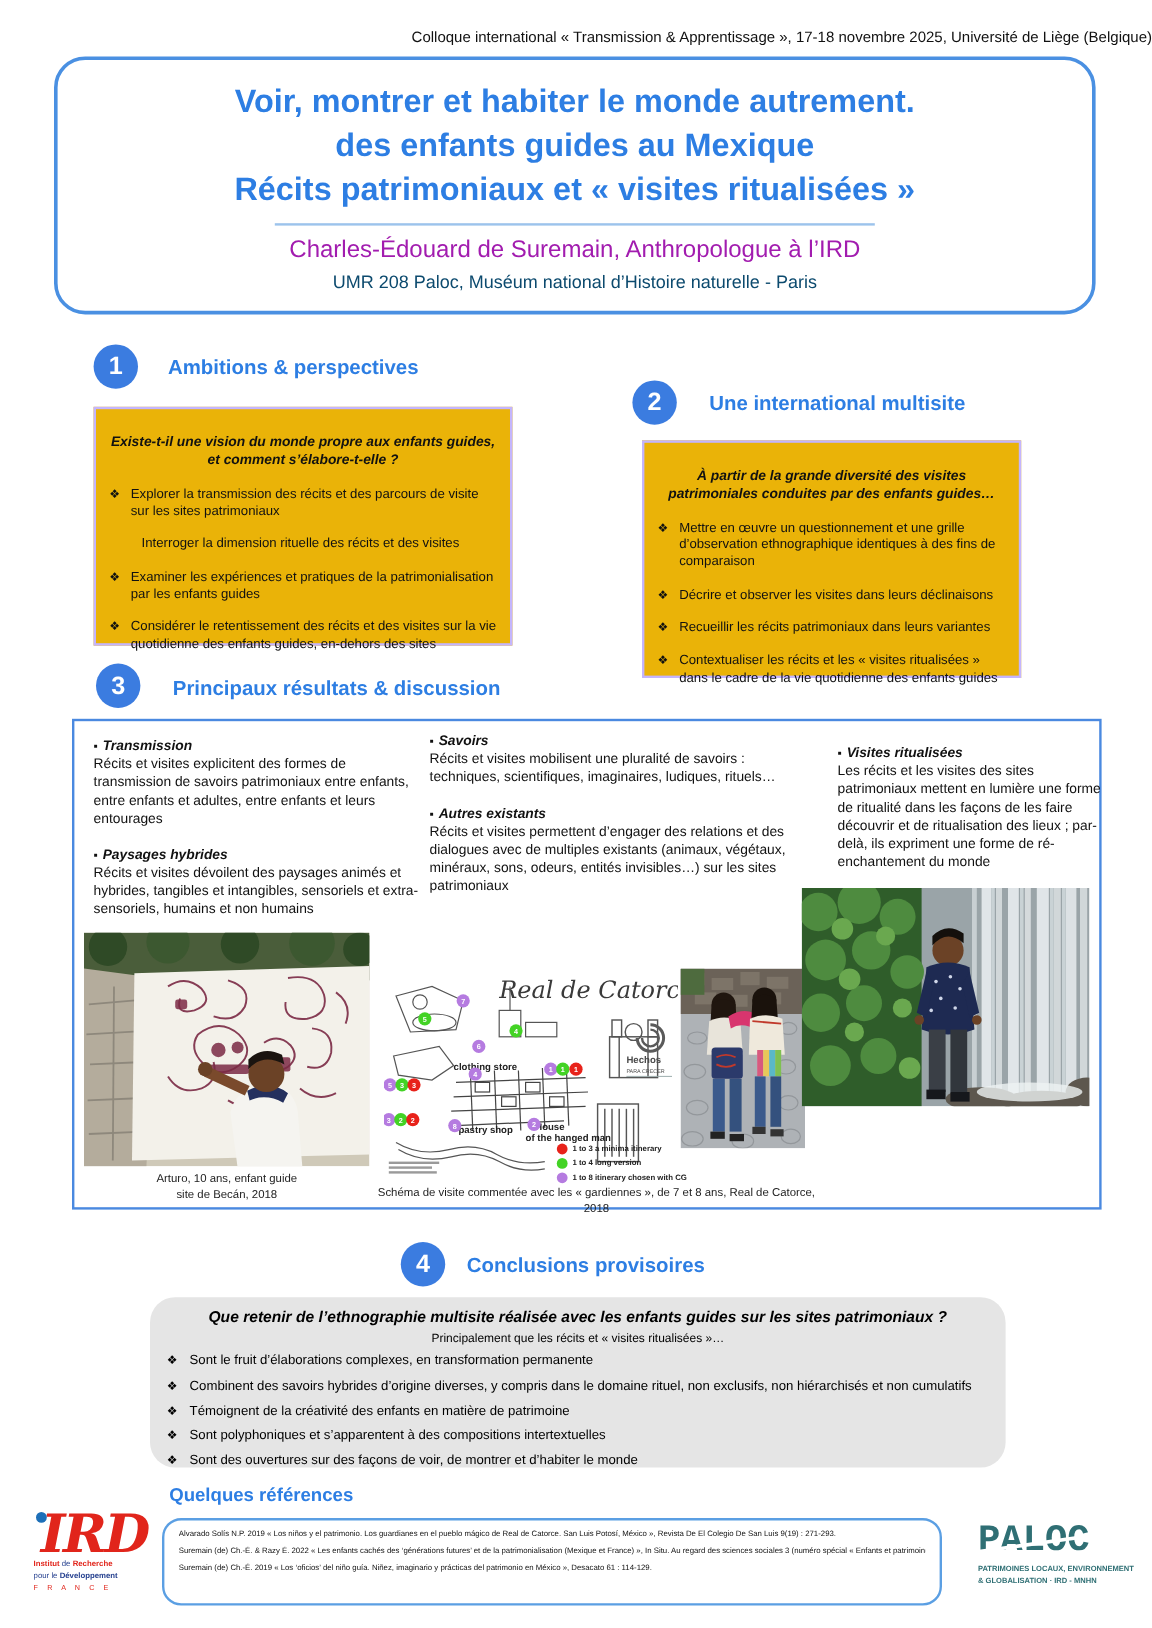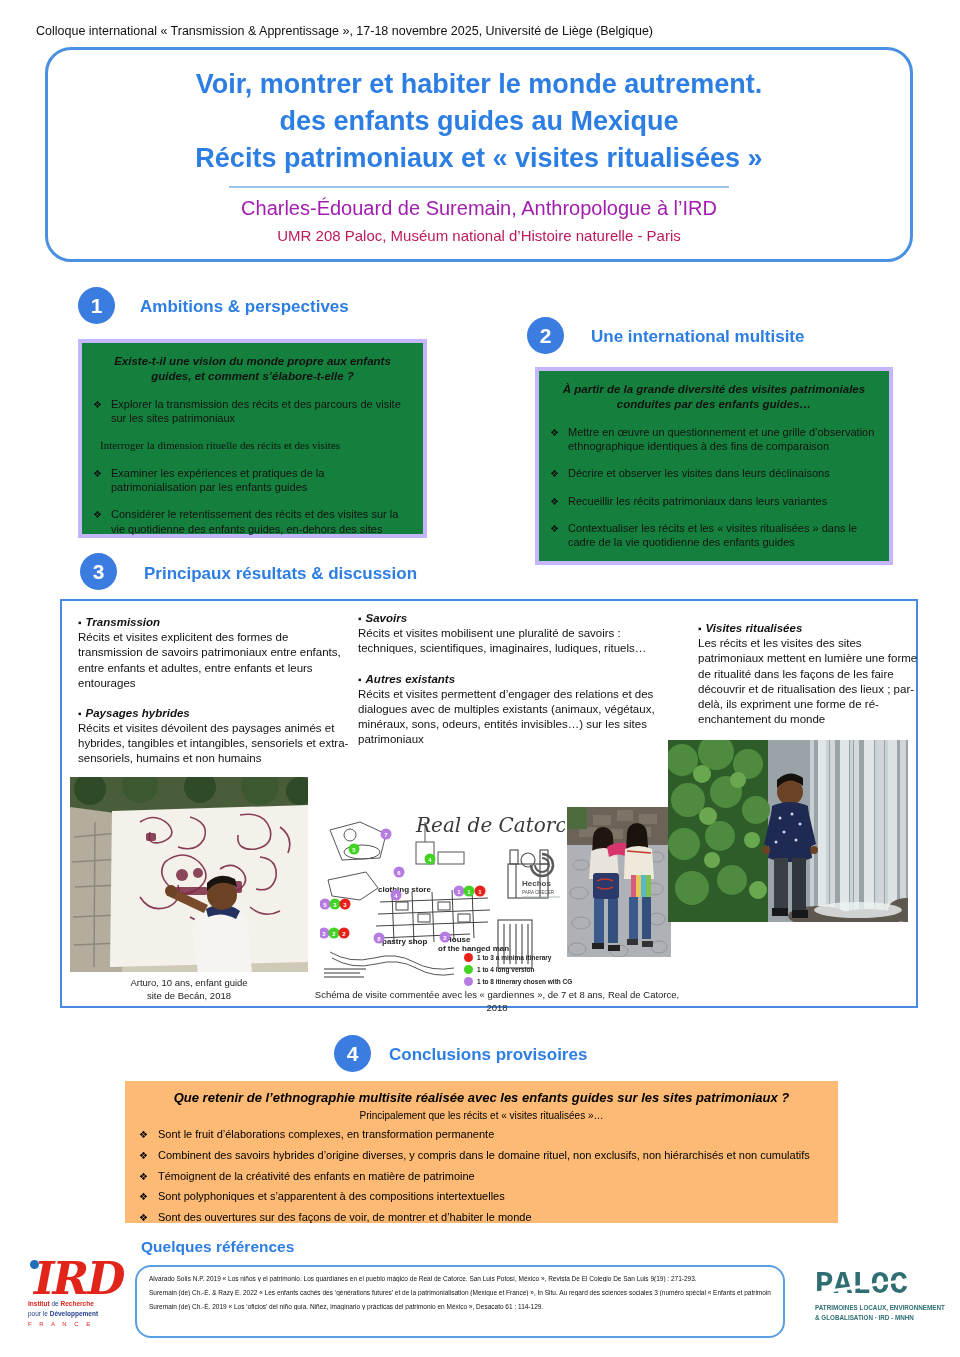--- a/index.html
+++ b/index.html
@@ -1,52 +1,52 @@
 <!DOCTYPE html>
 <html><head>
 <meta charset="utf-8">
 <style>
   * { margin:0; padding:0; box-sizing:border-box; }
   body { background:#e8e8e8; font-family:"Liberation Sans", sans-serif; }
   .poster { position:relative; width:960px; height:1357px; background:#ffffff; margin:0 auto; overflow:hidden; }
 
-  .conf { position:absolute; top:24px; left:0; width:100%; text-align:left; font-size:12.5px; color:#111;padding-left:36px; }
+  .conf { position:absolute; top:24px; left:0; width:100%; text-align:right; font-size:12.5px; color:#111; }
 
   .title-box { position:absolute; left:45px; top:47px; width:868px; height:215px; border:3px solid #4a90e2; border-radius:26px; text-align:center; background:#fff; }
   .title-line { color:#2d7ee3; font-weight:bold; font-size:27px; line-height:37px; }
   .title-box .title-line:first-child { margin-top:16px; }
   .title-divider { width:500px; height:2px; background:#9cc3ec; margin:9px auto 9px; }
   .author-line { font-size:20px; color:#a21caf; }
-  .affil-line { font-size:15px; color:#be185d; margin-top:7px; }
+  .affil-line { font-size:15px; color:#0c4a6e; margin-top:7px; }
 
   .sec-circle { position:absolute; width:37px; height:37px; border-radius:50%; background:#3b7ce0; color:#fff; font-weight:bold; font-size:21px; display:flex; align-items:center; justify-content:center; }
   .sec-heading { position:absolute; color:#2d7ee3; font-weight:bold; font-size:17px; }
 
-  .frame-box { position:absolute; border:4px solid #c4b5fd; background:#15803d; padding:11px 11px; font-size:11px; color:#111; }
+  .frame-box { position:absolute; border:2px solid #c4b5fd; background:#eab308; padding:21px 11px; font-size:11px; color:#111; }
   .q { font-weight:bold; font-style:italic; text-align:center; font-size:11.5px; line-height:1.3; }
   .brow { display:flex; gap:9px; margin-top:13px; line-height:1.3; }
   .brow .bullet-glyph { font-size:10px; flex:0 0 auto; padding-top:1px; }
-  .note-row { margin:13px 0 0 7px; line-height:1.3;font-family:Liberation Serif, serif; }
+  .note-row { margin:13px 0 0 27px; line-height:1.3; }
 
   .results-box { position:absolute; left:60px; top:599px; width:858px; height:409px; border:2px solid #4a89e0; background:#fff; }
   .col { position:absolute; font-size:11.5px; line-height:1.32; color:#111; }
   .blk { margin-bottom:15px; }
   .blk-title { font-weight:bold; font-style:italic; }
   .sq { font-style:normal; font-size:10px; margin-right:4px; }
 
   .photo { position:absolute; overflow:hidden; }
   .cap { position:absolute; text-align:center; font-size:9.5px; line-height:1.35; color:#222; }
 
   .legend { position:absolute; left:402px; top:352px; }
   .lg-row { display:flex; align-items:center; gap:4px; margin-bottom:3px; }
   .lg-dot { width:9px; height:9px; border-radius:50%; flex:0 0 auto; }
   .lg-red { background:#e8221a; } .lg-green { background:#43d325; } .lg-purple { background:#b57be0; }
   .lg-label { font-size:6.5px; font-weight:bold; color:#222; }
 
-  .concl-box { position:absolute; left:125px; top:1081px; width:713px; height:142px; background:#fdba74; padding:9px 14px; }
+  .concl-box { position:absolute; left:125px; top:1081px; width:713px; height:142px; background:#e5e5e5; padding:9px 14px;border-radius:21px; }
   .concl-q { font-weight:bold; font-style:italic; font-size:13px; text-align:center; }
   .concl-sub { font-size:10px; text-align:center; margin-top:5px; }
   .concl-row { display:flex; gap:10px; margin-top:7px; font-size:11px; line-height:1.25; }
   .concl-row .bullet-glyph { font-size:10px; padding-top:1px; }
 
   .refs-heading { position:absolute; left:141px; top:1238px; color:#2d7ee3; font-weight:bold; font-size:15.5px; }
   .refs-box { position:absolute; left:135px; top:1265px; width:650px; height:73px; border:2px solid #5b9fe3; border-radius:16px; padding:8px 12px; }
   .ref-item { font-size:6.5px; color:#111; margin-bottom:7px; white-space:nowrap; overflow:hidden; }
 
   .ird-logo { position:absolute; left:28px; top:1262px; width:100px; }
@@ -93,21 +93,21 @@
     </div>
     <div class="brow">
       <span class="bullet-glyph">❖</span>
       <span>Considérer le retentissement des récits et des visites sur la vie quotidienne des enfants guides, en-dehors des sites</span>
     </div>
   </div>
 
   <div class="sec-circle" style="left:527px; top:317px;">2</div>
   <div class="sec-heading" style="left:591px; top:327px;">Une international multisite</div>
 
-  <div class="frame-box" style="left:535px; top:367px; width:358px; height:198px;">
+  <div class="frame-box" style="left:535px; top:367px; width:316px; height:198px;">
     <div class="q">À partir de la grande diversité des visites patrimoniales conduites par des enfants guides…</div>
     <div class="brow">
       <span class="bullet-glyph">❖</span>
       <span>Mettre en œuvre un questionnement et une grille d’observation ethnographique identiques à des fins de comparaison</span>
     </div>
     <div class="brow">
       <span class="bullet-glyph">❖</span>
       <span>Décrire et observer les visites dans leurs déclinaisons</span>
     </div>
     <div class="brow">

